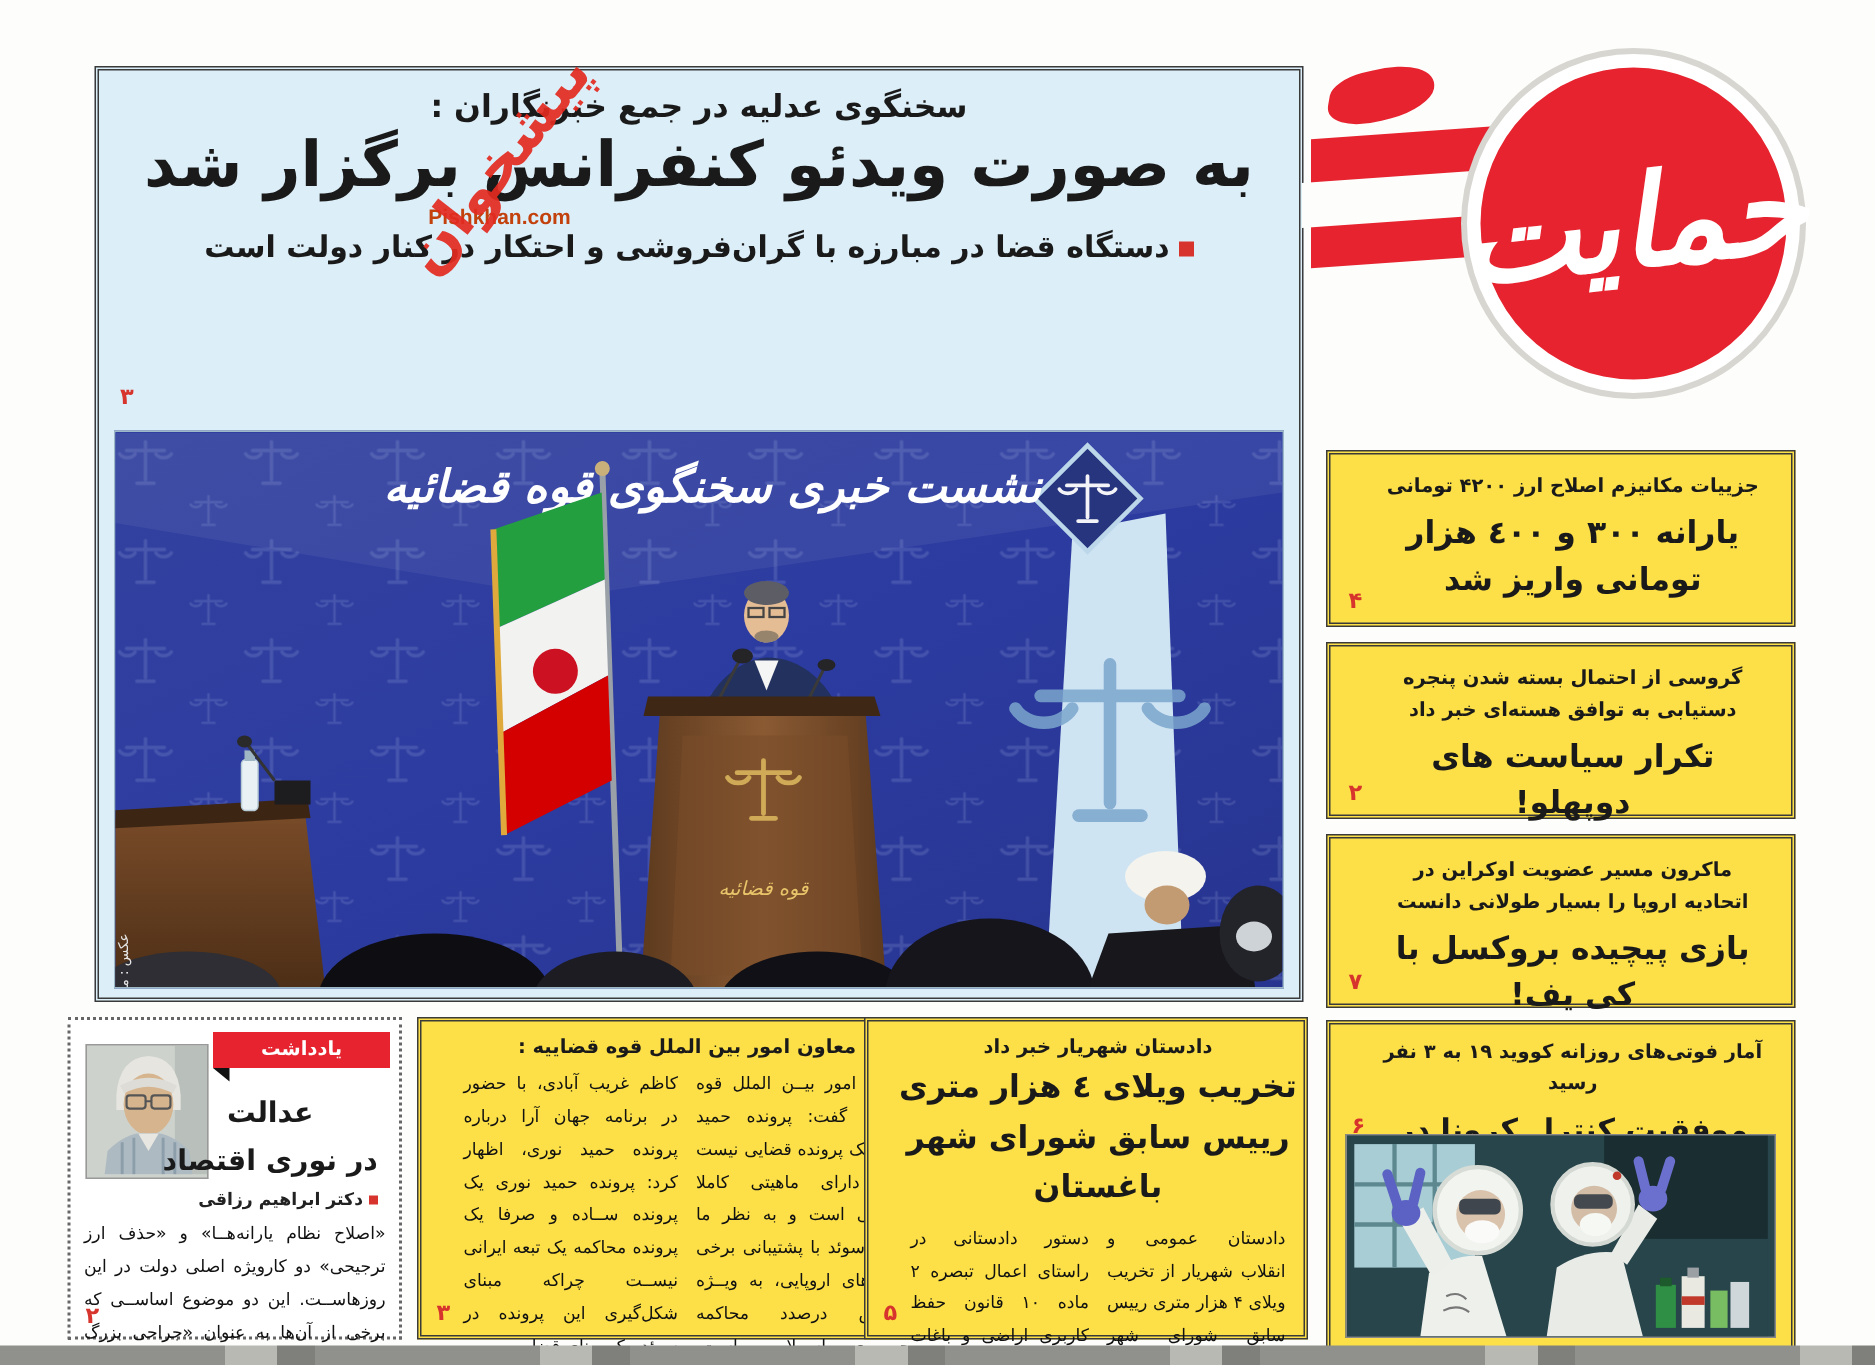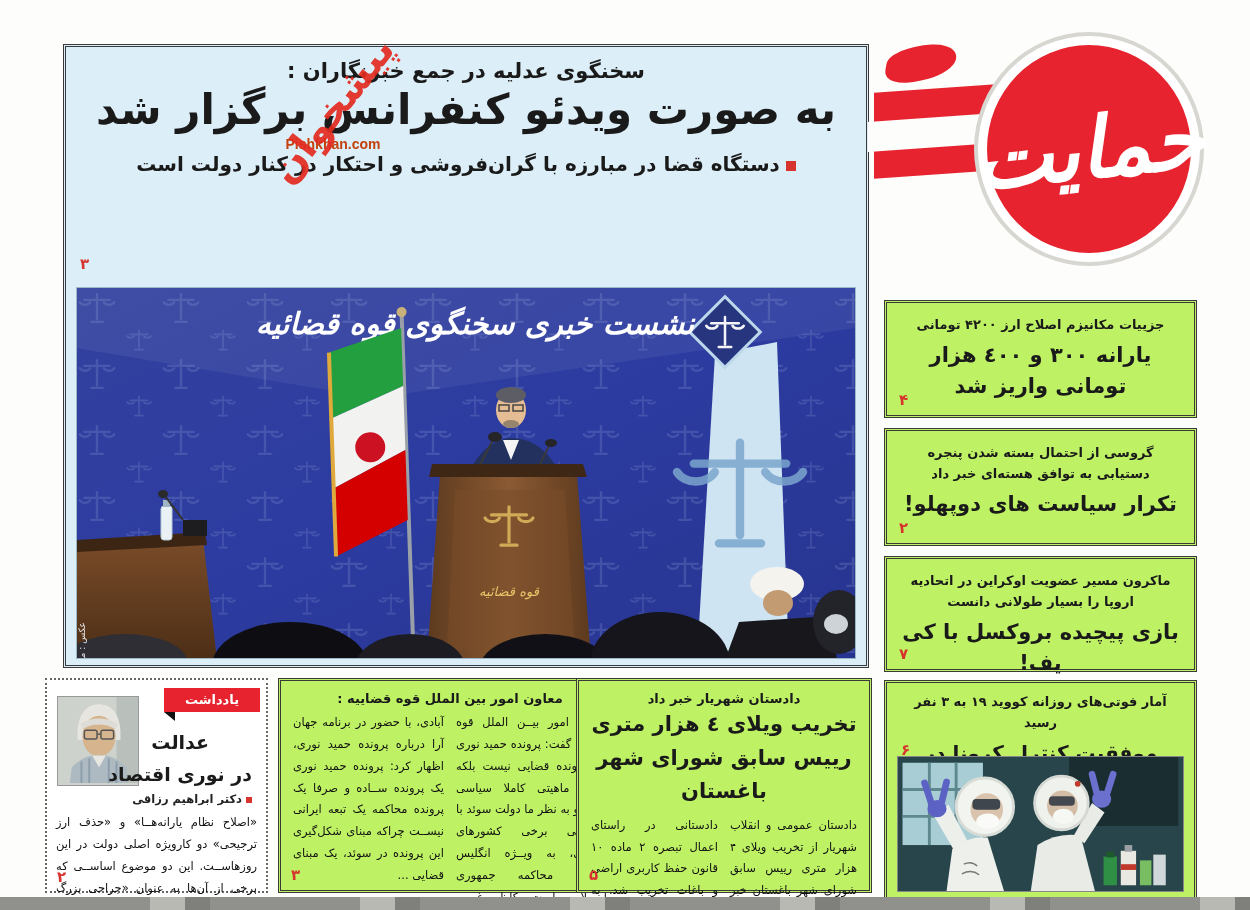--- a/index.html
+++ b/index.html
@@ -2,21 +2,21 @@
 <html lang="fa"><head>
 <meta charset="utf-8">
 <style>
   html,body{margin:0;padding:0;background:#ffffff;}
   .canvas{
     position:relative;width:1250px;height:910px;overflow:hidden;
     background:#fdfdfb;direction:rtl;
     font-family:"DejaVu Sans","Liberation Sans",sans-serif;color:#1a1a1a;
   }
   .abs{position:absolute;box-sizing:border-box;}
-  .dbl{border:3px double #3a3a3a;background:#bef264;}
+  .dbl{border:3px double #3a3a3a;background:#fde047;padding-left:16px;}
   
   .logo-circle{
     left:978px;top:36px;width:222px;height:226px;border-radius:50%;
     background:#e6232e;border:9px solid #fff;box-shadow:0 0 0 4px #d7d6d1;
     display:flex;align-items:center;justify-content:center;z-index:3;
   }
   .logo-text{
     color:#fff;font-size:84px;font-weight:bold;font-style:italic;
     transform:rotate(-6deg);line-height:1;
   }
@@ -39,21 +39,21 @@
   .watermark{left:248px;top:88px;width:170px;text-align:center;z-index:9;pointer-events:none;}
   .wm-fa{color:#e32b20;font-size:40px;font-weight:bold;transform:rotate(-52deg);opacity:.92;line-height:1;}
   .wm-en{color:#c2410c;font-size:14px;font-weight:bold;margin-top:8px;font-family:"Liberation Sans",sans-serif;direction:ltr;}
   
   .side-box{left:884px;width:313px;text-align:center;}
   .side-kicker{margin:12px 18px 2px;font-size:13px;font-weight:bold;line-height:1.6;}
   .side-head{margin:4px 14px 0;font-size:21px;font-weight:bold;line-height:1.5;}
   .covid-photo{left:10px;right:10px;bottom:8px;height:136px;border:1px solid #888;overflow:hidden;background:#27454a;}
   
   .note-box{left:45px;top:678px;width:223px;height:215px;border:2px dotted #666;background:#fff;}
-  .note-label{position:absolute;right:6px;top:8px;width:96px;height:24px;background:#e6232e;color:#fff;
+  .note-label{position:absolute;right:6px;top:8px;width:118px;height:24px;background:#e6232e;color:#fff;
     font-size:13px;font-weight:bold;text-align:center;line-height:24px;}
   .note-label::after{content:"";position:absolute;left:0;bottom:-9px;width:0;height:0;
     border-top:9px solid #111;border-left:11px solid transparent;}
   .portrait{position:absolute;left:10px;top:16px;width:80px;height:88px;border:1px solid #999;overflow:hidden;background:#cdd2cc;}
   .note-title{position:absolute;right:14px;top:46px;font-size:19px;font-weight:bold;text-align:center;line-height:1.7;}
   .note-author{position:absolute;right:14px;top:112px;font-size:11.5px;font-weight:bold;color:#222;}
   .note-author .sq{display:inline-block;width:6px;height:6px;background:#d6342c;margin-left:4px;}
   .body-text{font-size:11.5px;line-height:1.9;text-align:justify;color:#111;}
   .note-body{position:absolute;right:9px;left:9px;top:132px;}
   .art-box{top:678px;height:215px;}

